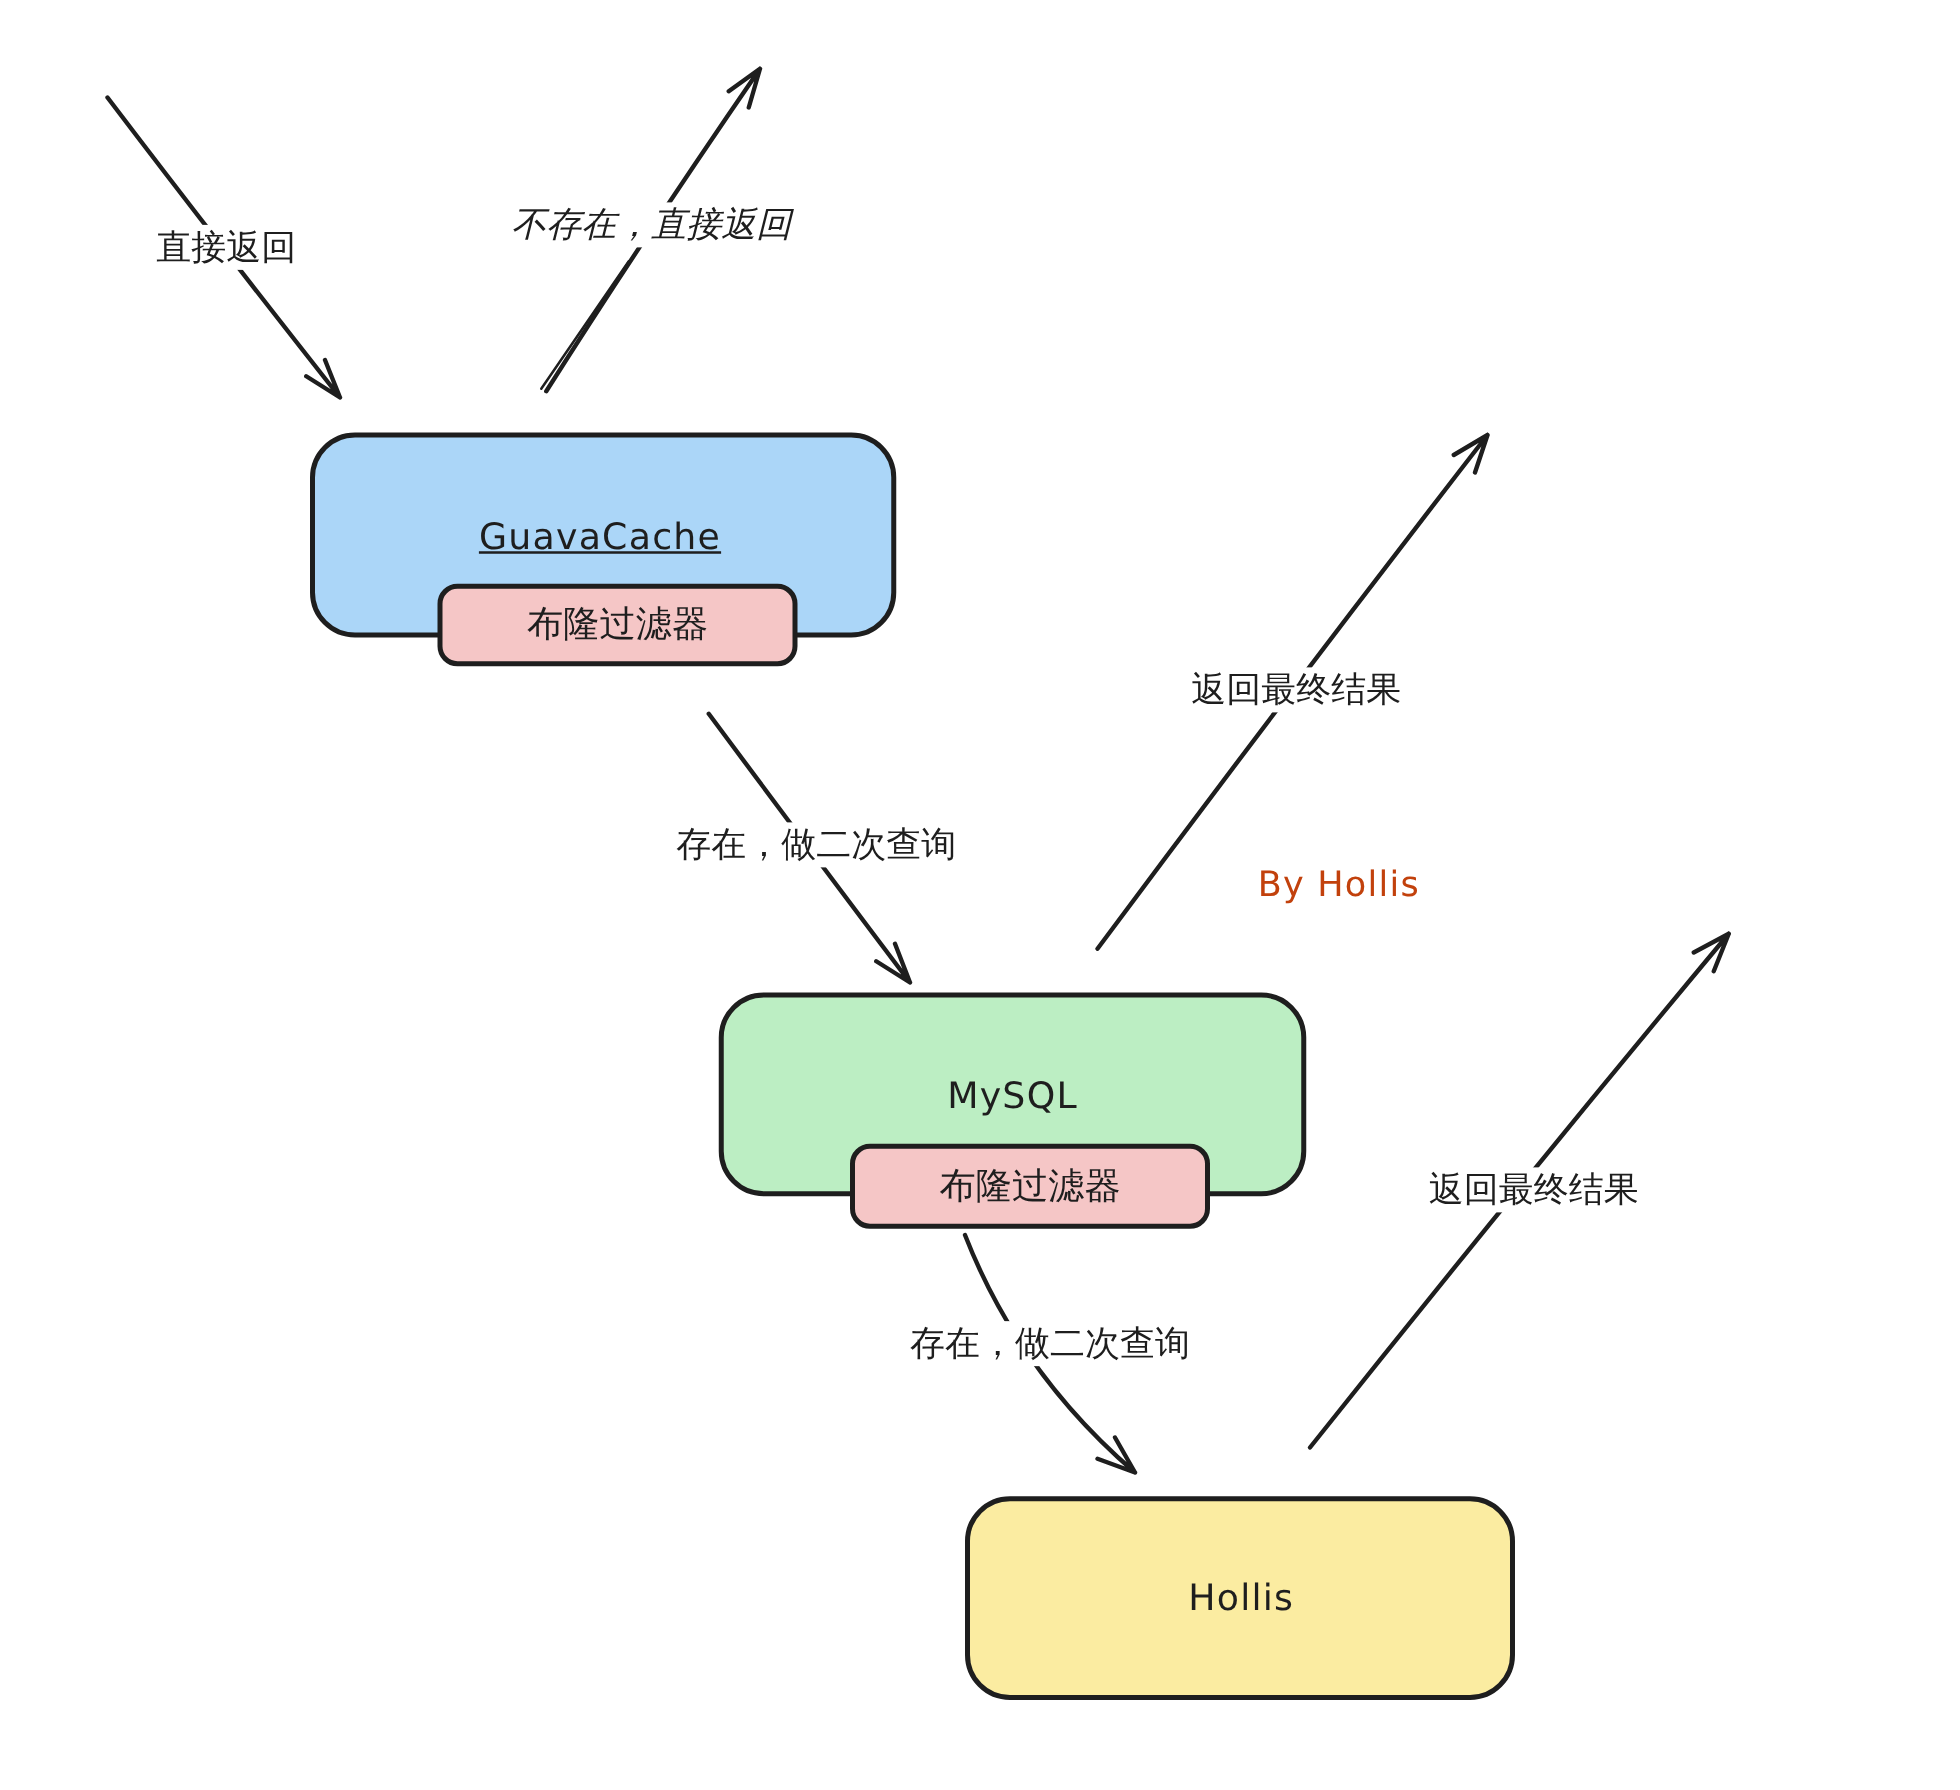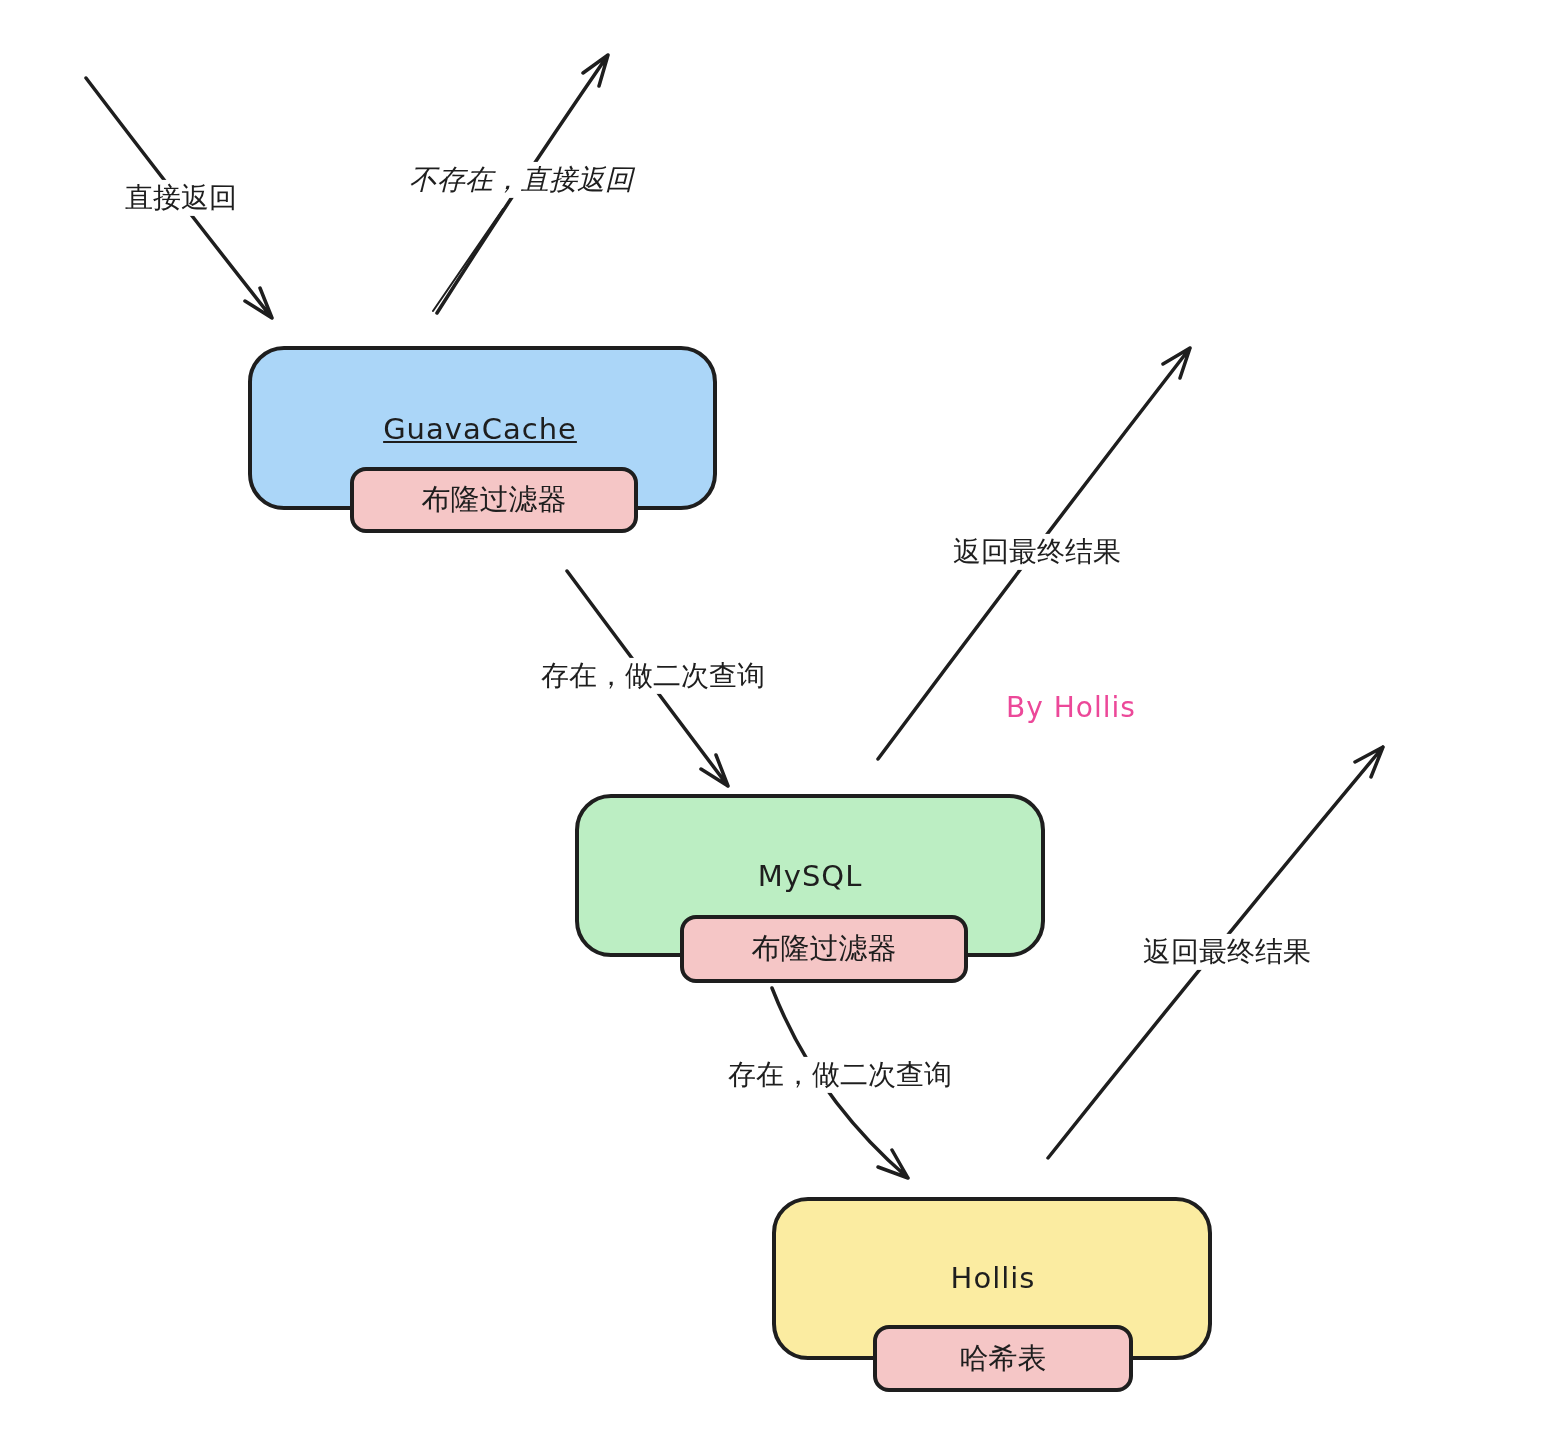--- a/index.html
+++ b/index.html
@@ -66,21 +66,21 @@
     padding: 2px 8px;
     white-space: nowrap;
     z-index: 5;
     line-height: 1.15;
   }
   .watermark {
     position: absolute;
     transform: translate(-50%, -50%);
     font-size: 28px;
     letter-spacing: 1px;
-    color: #ec4899;
+    color: #c2410c;
     white-space: nowrap;
     z-index: 5;
   }
 </style>
 </head>
 <body>
 
 <div id="canvas" style="background: rgb(255, 255, 255);">
 
   <svg id="arrow-layer" viewBox="0 0 1568 1432" xmlns="http://www.w3.org/2000/svg">
@@ -108,23 +108,20 @@
   </div>
 
   <div class="node" style="left: 575px; top: 794px; width: 470px; height: 163px; background: rgb(188, 238, 195);"></div>
   <div class="node-title" style="left:810px; top:876px;">MySQL</div>
   <div class="sub-node" style="left: 680px; top: 915px; width: 288px; height: 68px; background: rgb(245, 198, 198);">
     <span class="sub-label">布隆过滤器</span>
   </div>
 
   <div class="node" style="left: 772px; top: 1197px; width: 440px; height: 163px; background: rgb(251, 236, 161);"></div>
   <div class="node-title" style="left:993px; top:1278px;">Hollis</div>
-  <div class="sub-node" style="left: 873px; top: 1325px; width: 260px; height: 67px; background: rgb(245, 198, 198);">
-    <span class="sub-label">哈希表</span>
-  </div>
 
   <div class="edge-label" style="left:181px; top:198px;">直接返回</div>
   <div class="edge-label" style="left:521px; top:180px;font-style:italic;">不存在，直接返回</div>
   <div class="edge-label" style="left:653px; top:676px;">存在，做二次查询</div>
   <div class="edge-label" style="left:1037px; top:552px;">返回最终结果</div>
   <div class="edge-label" style="left:840px; top:1075px;">存在，做二次查询</div>
   <div class="edge-label" style="left:1227px; top:952px;">返回最终结果</div>
 
   <div class="watermark" style="left:1071px; top:707px;">By Hollis</div>
 

